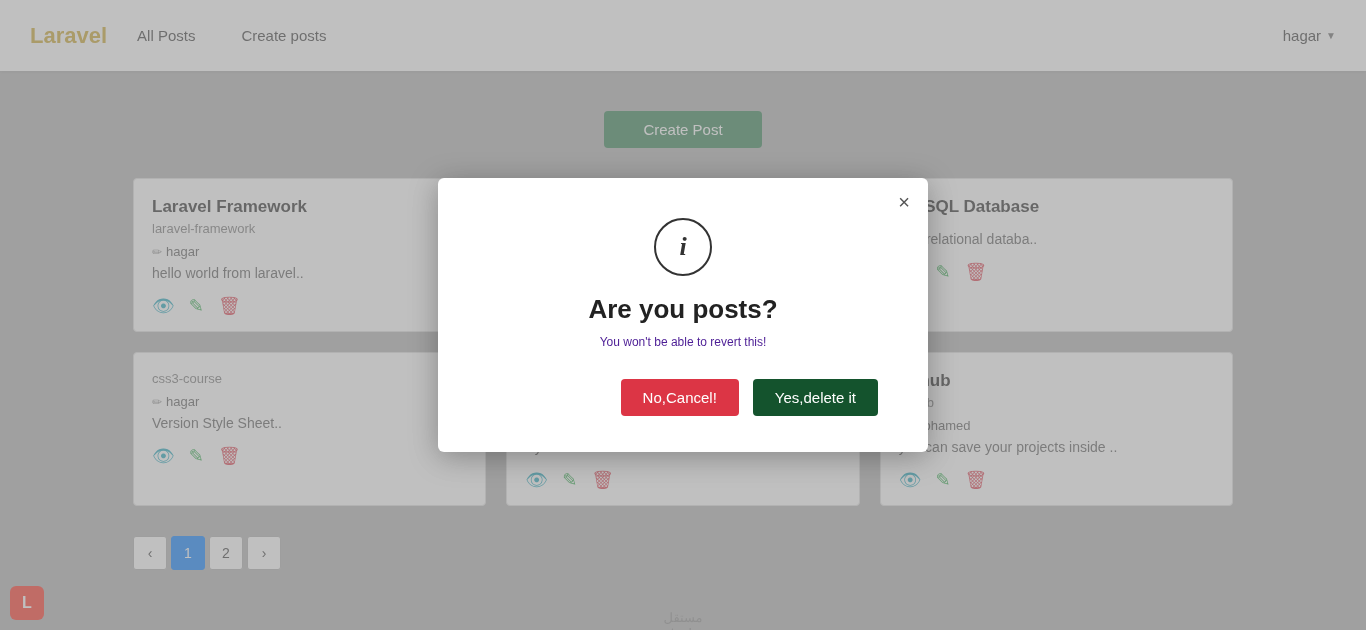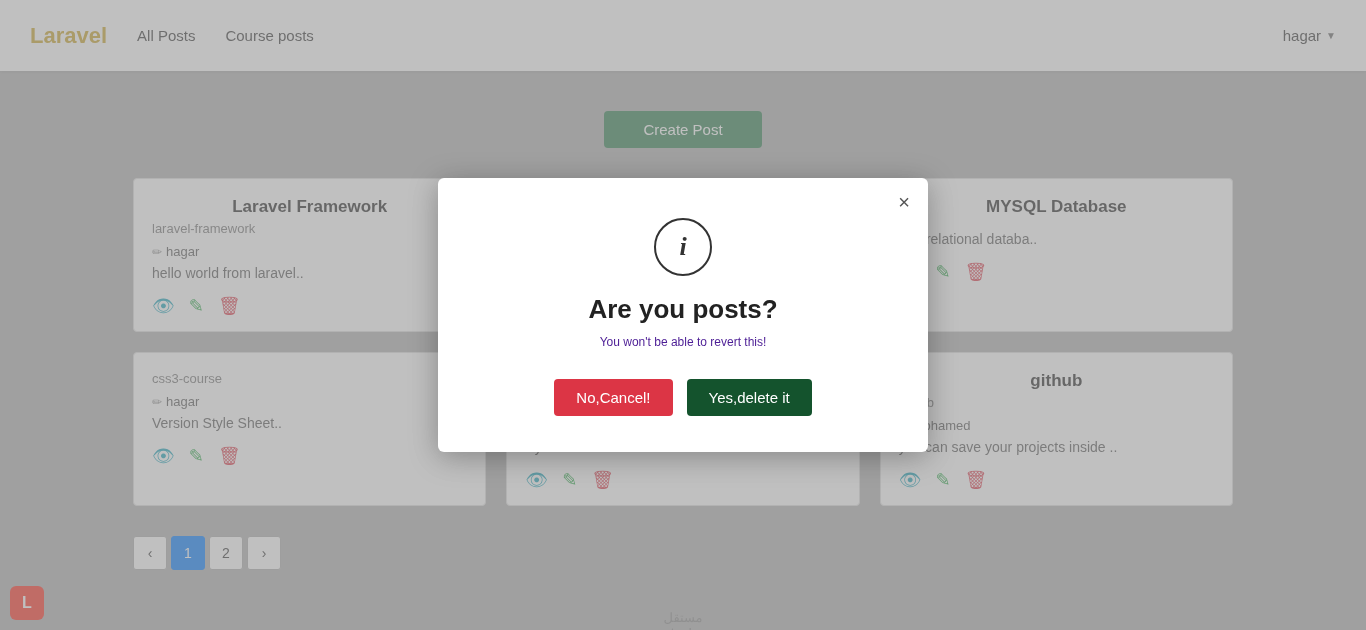--- a/index.html
+++ b/index.html
@@ -23,21 +23,21 @@
     }
     .navbar-brand {
       color: #c8a227;
       font-size: 22px;
       font-weight: bold;
       margin-right: 30px;
       text-decoration: none;
     }
     .navbar-links {
       display: flex;
-      gap: 30px;
+      gap: 46px;
       flex: 1;
     }
     .navbar-link {
       color: #333;
       text-decoration: none;
       font-size: 15px;
     }
     .navbar-right {
       display: flex;
       align-items: center;
@@ -83,21 +83,20 @@
       background: #fff;
       border: 1px solid #ddd;
       border-radius: 4px;
       padding: 18px 18px 14px 18px;
     }
     .card-title {
       font-size: 17px;
       font-weight: bold;
       color: #222;
       margin-bottom: 4px;
-      text-align: center;
     }
     .card-slug {
       font-size: 13px;
       color: #737373;
       margin-bottom: 8px;
     }
     .card-author {
       font-size: 13px;
       color: #555;
       margin-bottom: 6px;
@@ -205,21 +204,21 @@
       margin-bottom: 10px;
     }
     .modal-subtitle {
       font-size: 12px;
       color: #4c1d95;
       margin-bottom: 30px;
     }
     .modal-buttons {
       display: flex;
       gap: 14px;
-      justify-content: center;
+      justify-content: flex-end;
     }
     .btn-cancel {
       background: #dc3545;
       color: #fff;
       border: none;
       padding: 10px 22px;
       font-size: 15px;
       border-radius: 4px;
       cursor: pointer;
     }
@@ -258,21 +257,21 @@
       font-size: 16px;
     }
   </style>
 </head>
 <body>
 
 <nav class="navbar">
   <a class="navbar-brand">Laravel</a>
   <div class="navbar-links">
     <a class="navbar-link" href="#">All Posts</a>
-    <a class="navbar-link" href="#">Course posts</a>
+    <a class="navbar-link" href="#">Create posts</a>
   </div>
   <div class="navbar-right">
     <span>hagar</span>
     <span class="caret">▼</span>
   </div>
 </nav>
 
 <div class="main">
 
   <div class="create-post-wrap">

